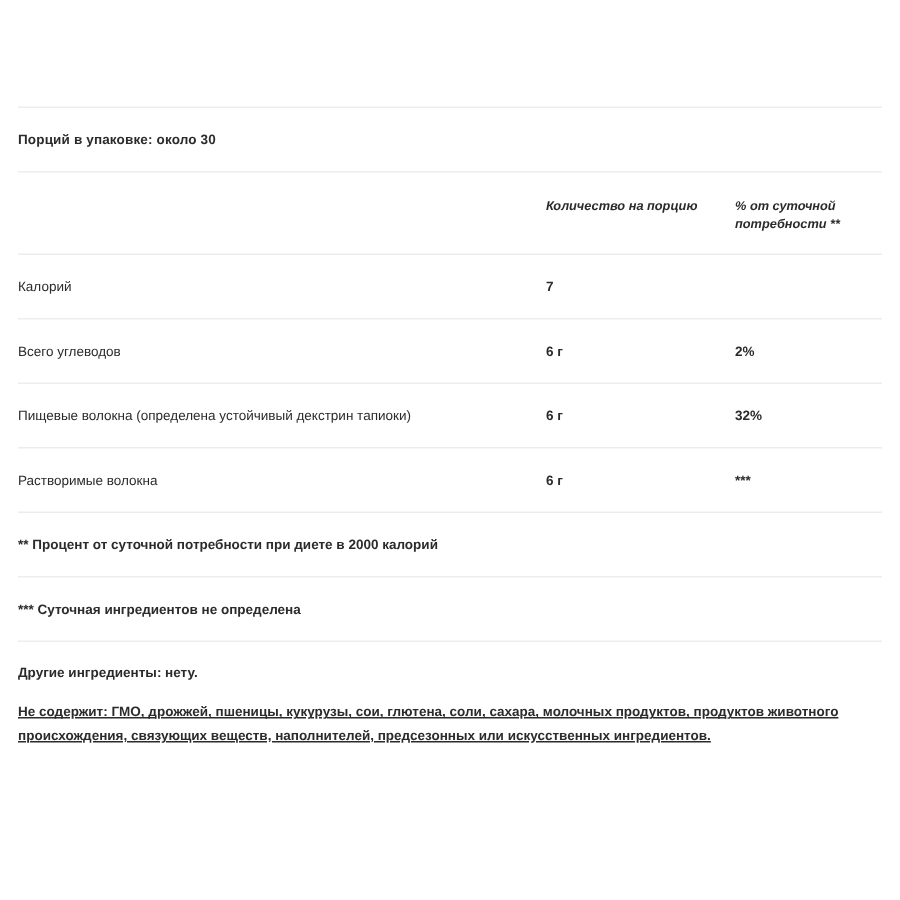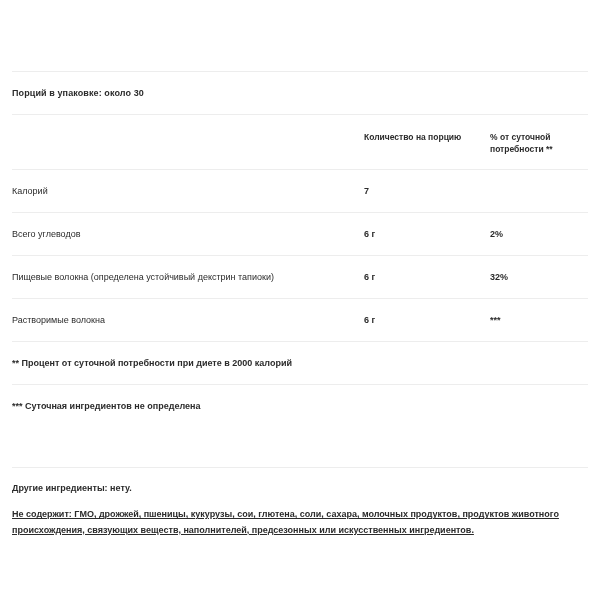--- a/index.html
+++ b/index.html
@@ -45,20 +45,21 @@
   
   .info-row { height: 43px; }
   .info-row .cell-label { padding-left: 0px; }
 
   .spacer-top { height: 71px; }
 
   
   .thead {
     height: 55px;
     align-items: flex-start;
+    font-style: italic;
   }
   .thead .th {
     position: absolute;
     top: 16px;
     font-size: 8.5px;
     font-weight: bold;
     line-height: 1.45;
     color: #2b2b2b;
   }
   .th-amount { left: 352px; width: 115px; }
@@ -92,21 +93,20 @@
   .fnote .f-text {
     font-size: 9px;
     font-weight: bold;
     line-height: 1.35;
   }
 
   
   .bottom-block {
     border-top: 1px solid #ededed;
     padding-top: 13px;
-    margin-top: 40px;
   }
   .bottom-block p {
     margin: 0;
     font-size: 9px;
     font-weight: bold;
     line-height: 1.7;
     color: #2b2b2b;
   }
   .bottom-block p + p { margin-top: 11px; text-decoration: underline; }
 </style>

